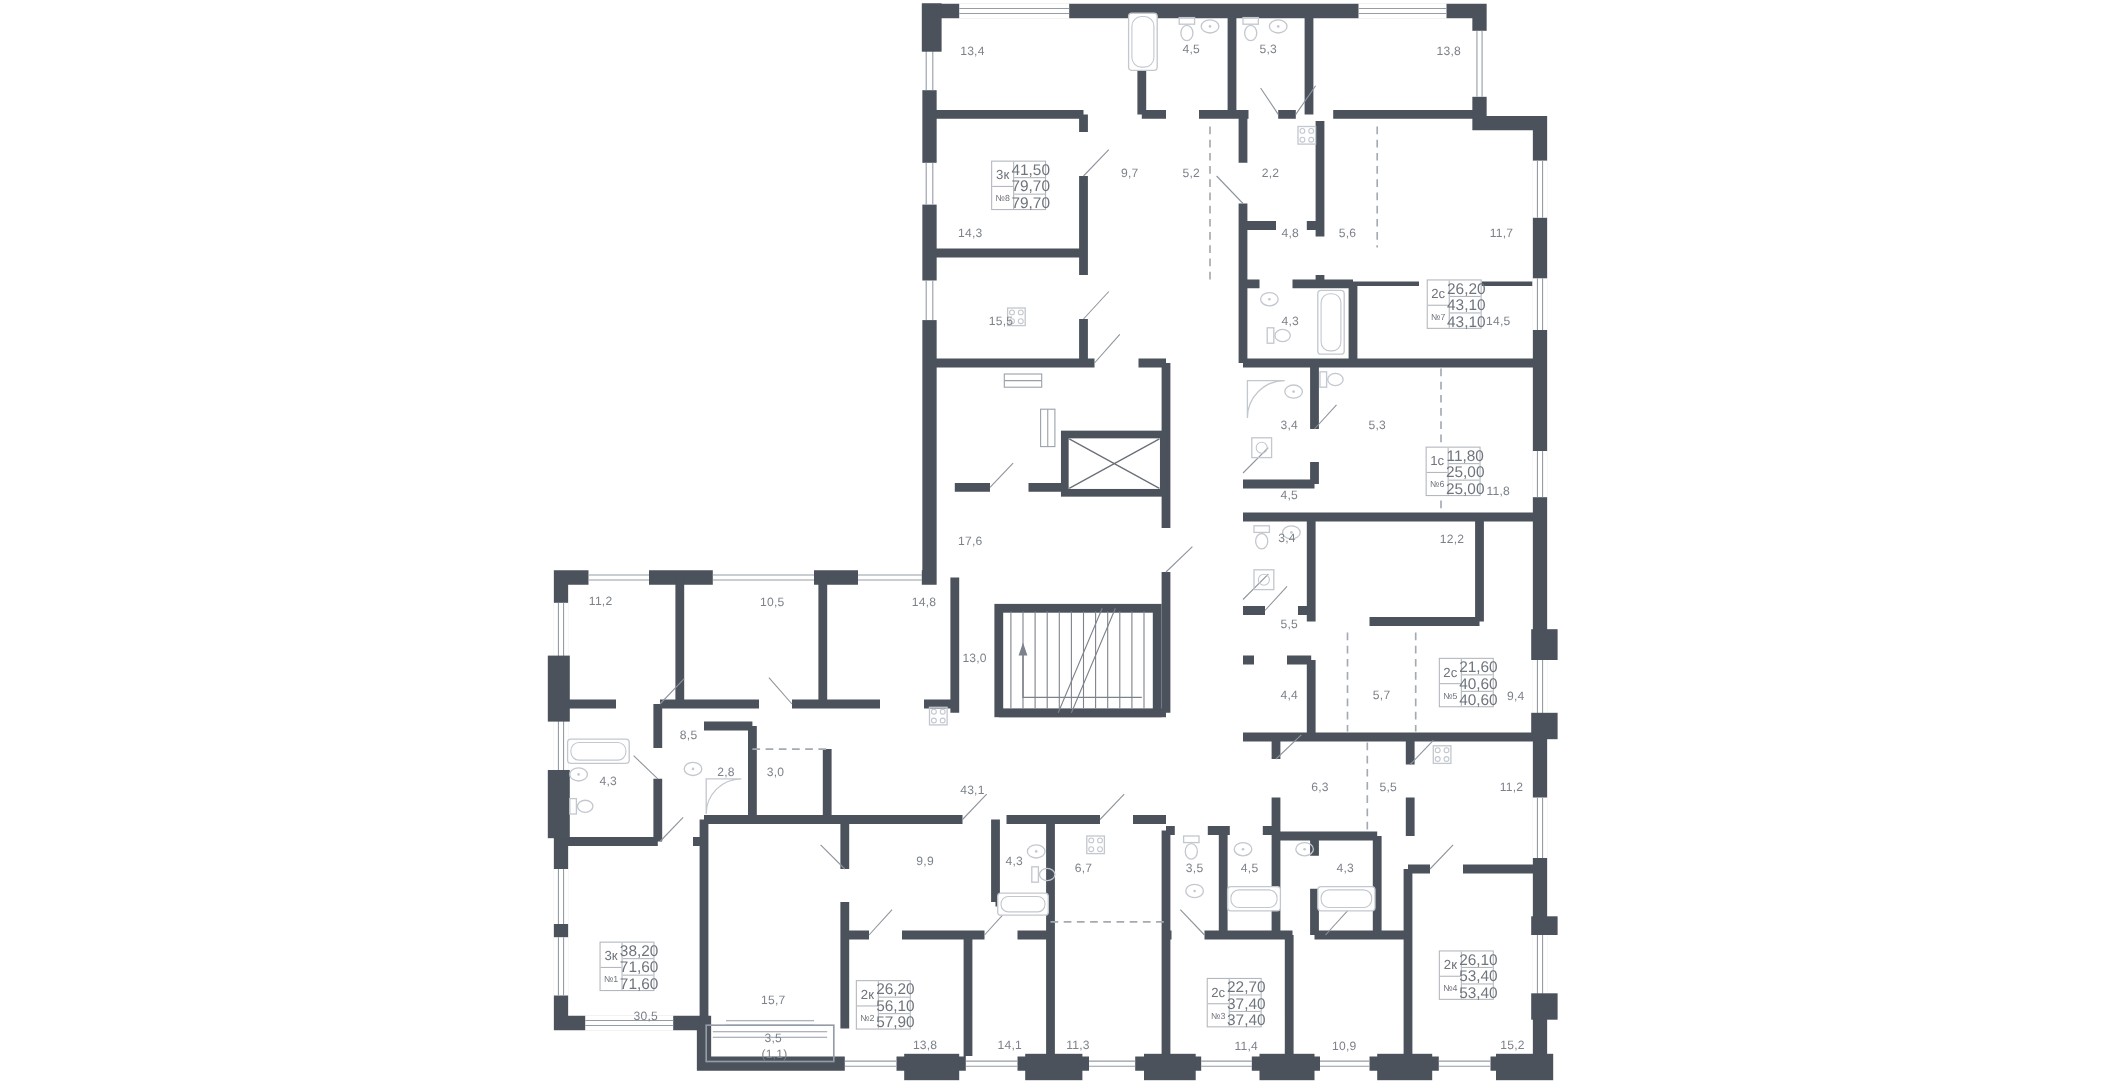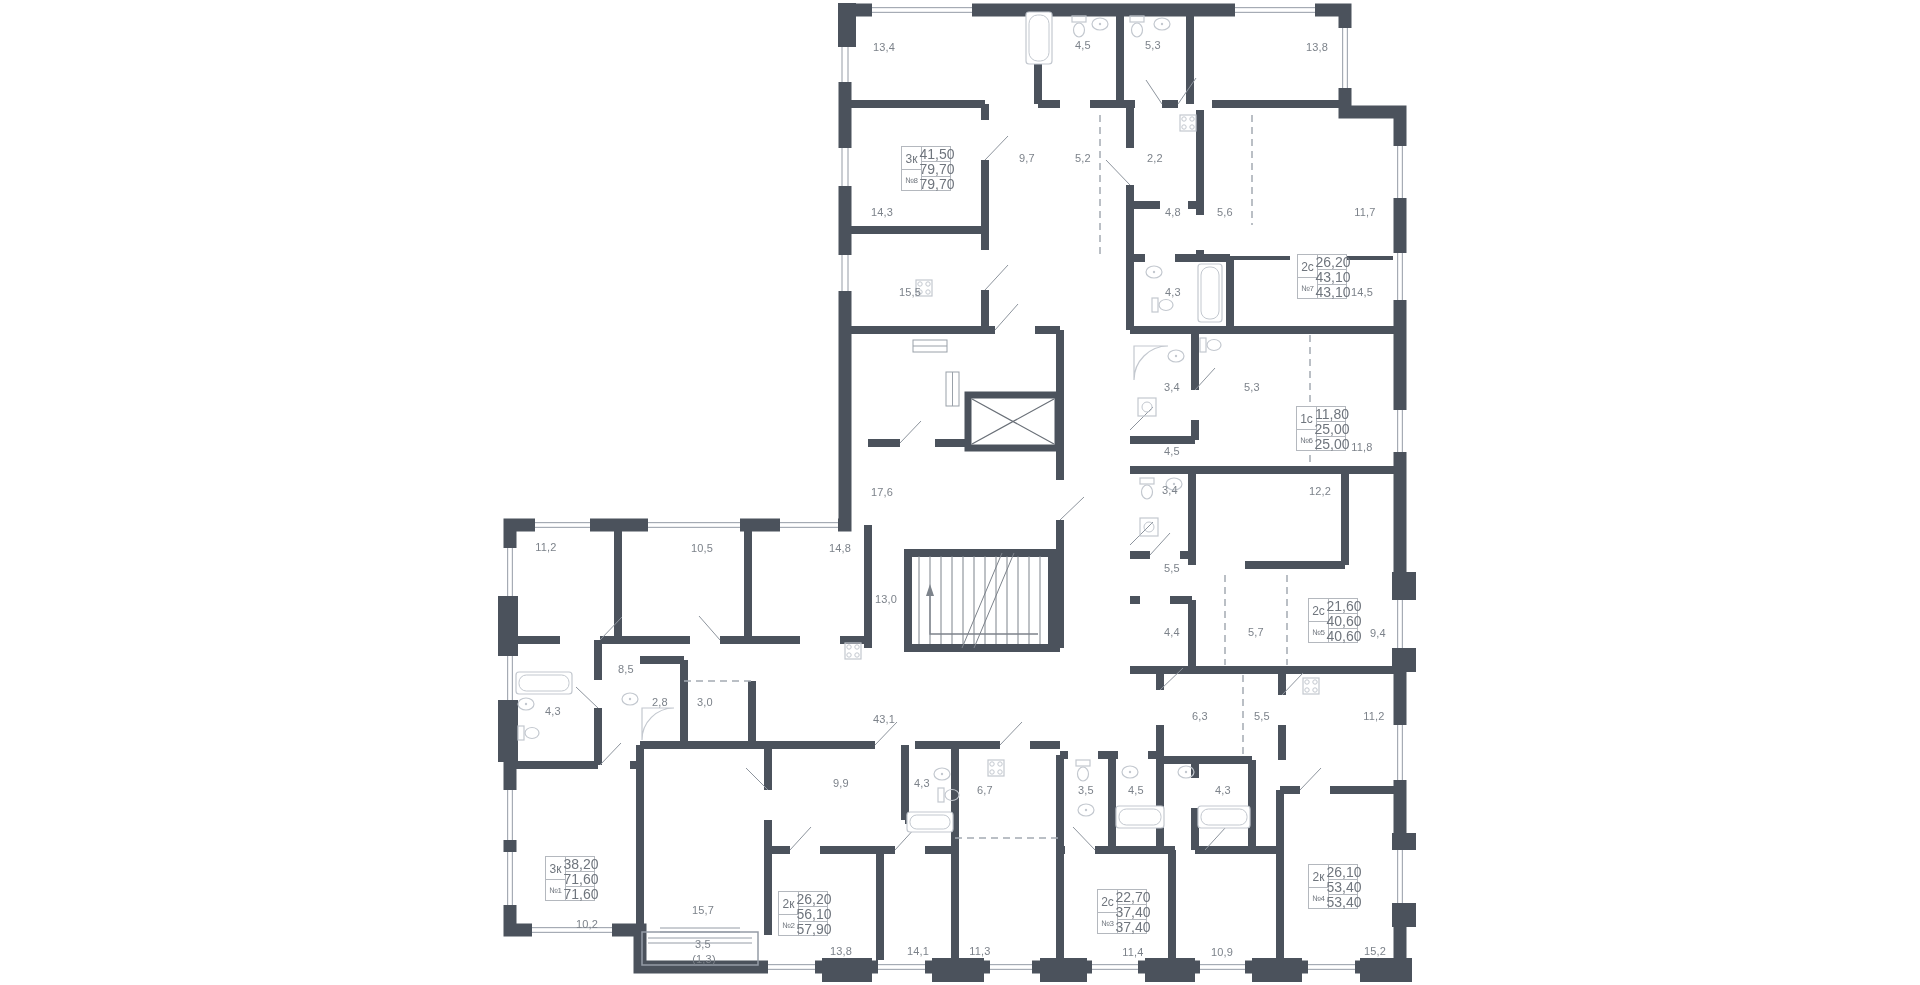--- a/index.html
+++ b/index.html
@@ -357,24 +357,24 @@
       <div class="room-label" style="left: 626px; top: 669px;">8,5</div>
       <div class="room-label" style="left: 660px; top: 702px;">2,8</div>
       <div class="room-label" style="left: 705px; top: 702px;">3,0</div>
       <div class="room-label" style="left: 553px; top: 711px;">4,3</div>
       <div class="room-label" style="left: 841px; top: 783px;">9,9</div>
       <div class="room-label" style="left: 922px; top: 783px;">4,3</div>
       <div class="room-label" style="left: 985px; top: 790px;">6,7</div>
       <div class="room-label" style="left: 1086px; top: 790px;">3,5</div>
       <div class="room-label" style="left: 1136px; top: 790px;">4,5</div>
       <div class="room-label" style="left: 1223px; top: 790px;">4,3</div>
-      <div class="room-label" style="left: 587px; top: 924px;">10,2</div>
+      <div class="room-label" style="left: 587px; top: 924px;">30,5</div>
       <div class="room-label" style="left: 703px; top: 910px;">15,7</div>
       <div class="room-label" style="left: 703px; top: 944px;">3,5</div>
-      <div class="room-label" style="left: 704px; top: 959px;">(1,3)</div>
+      <div class="room-label" style="left: 704px; top: 959px;">(1,1)</div>
       <div class="room-label" style="left: 841px; top: 951px;">13,8</div>
       <div class="room-label" style="left: 918px; top: 951px;">14,1</div>
       <div class="room-label" style="left: 980px; top: 951px;">11,3</div>
       <div class="room-label" style="left: 1133px; top: 952px;">11,4</div>
       <div class="room-label" style="left: 1222px; top: 952px;">10,9</div>
       <div class="room-label" style="left: 1375px; top: 951px;">15,2</div>
     </div>
   <div id="boxes">
       <div class="apt-box" style="left: 901px; top: 146px;">
         <div class="col-div"></div>

